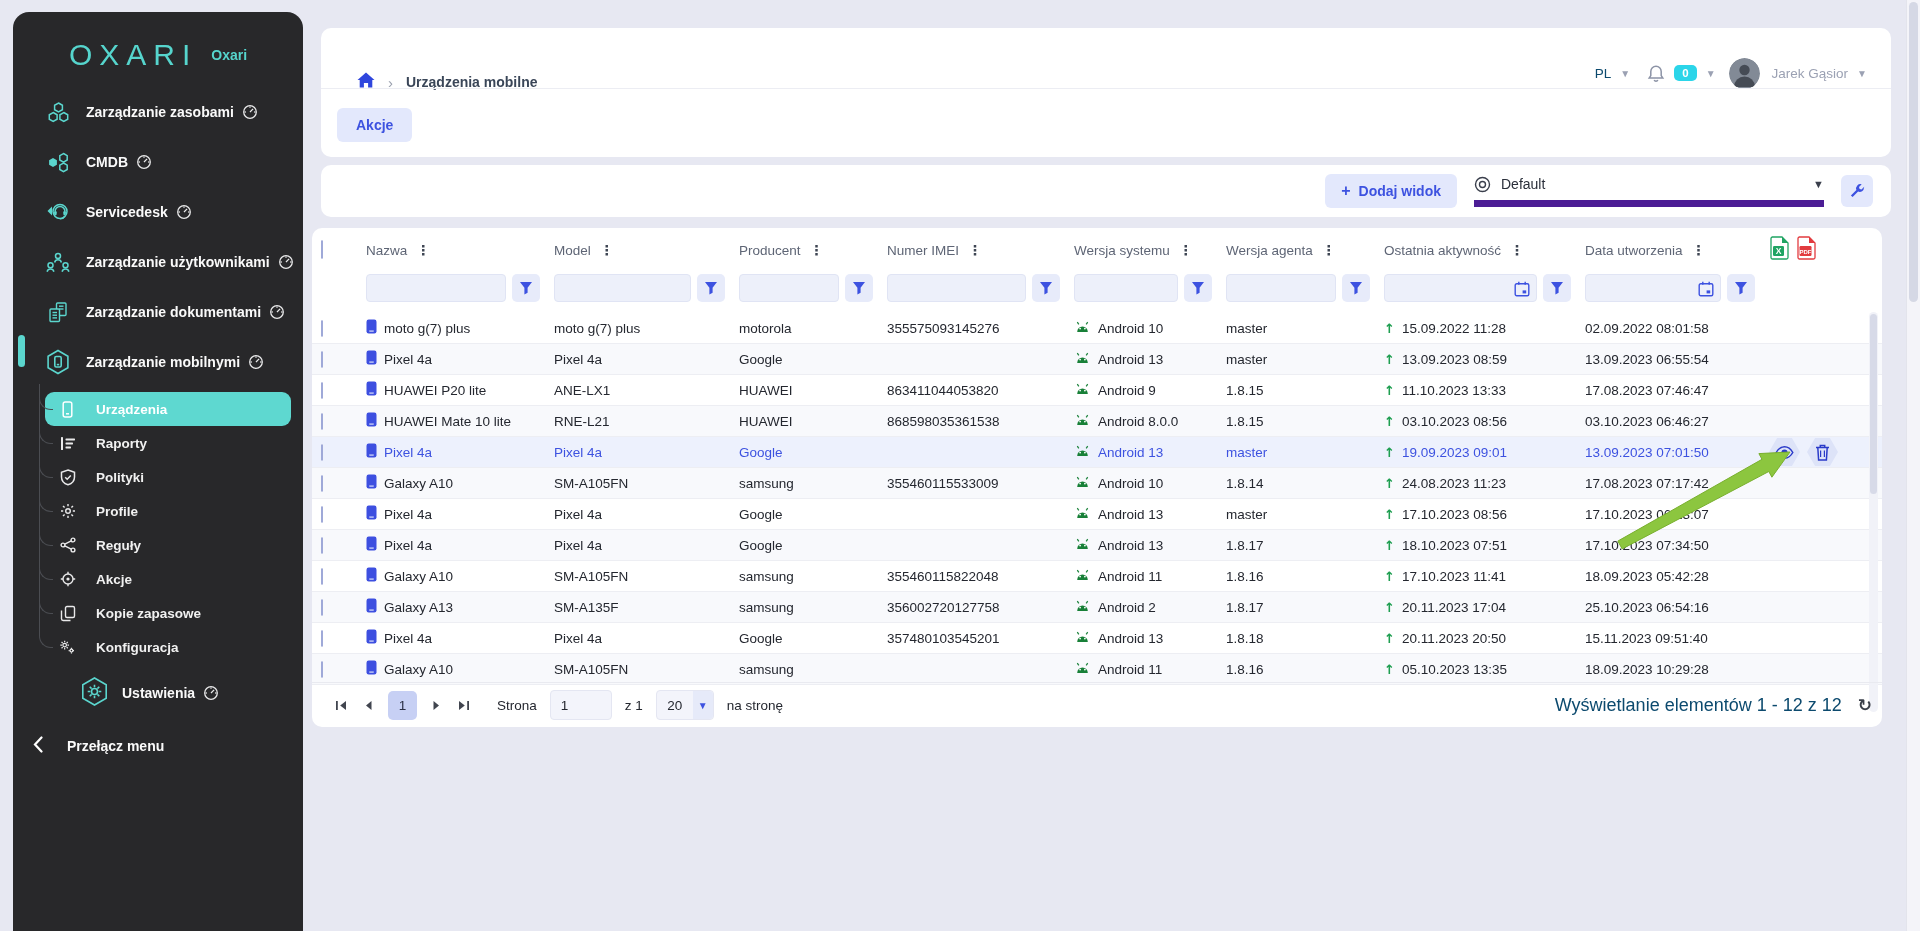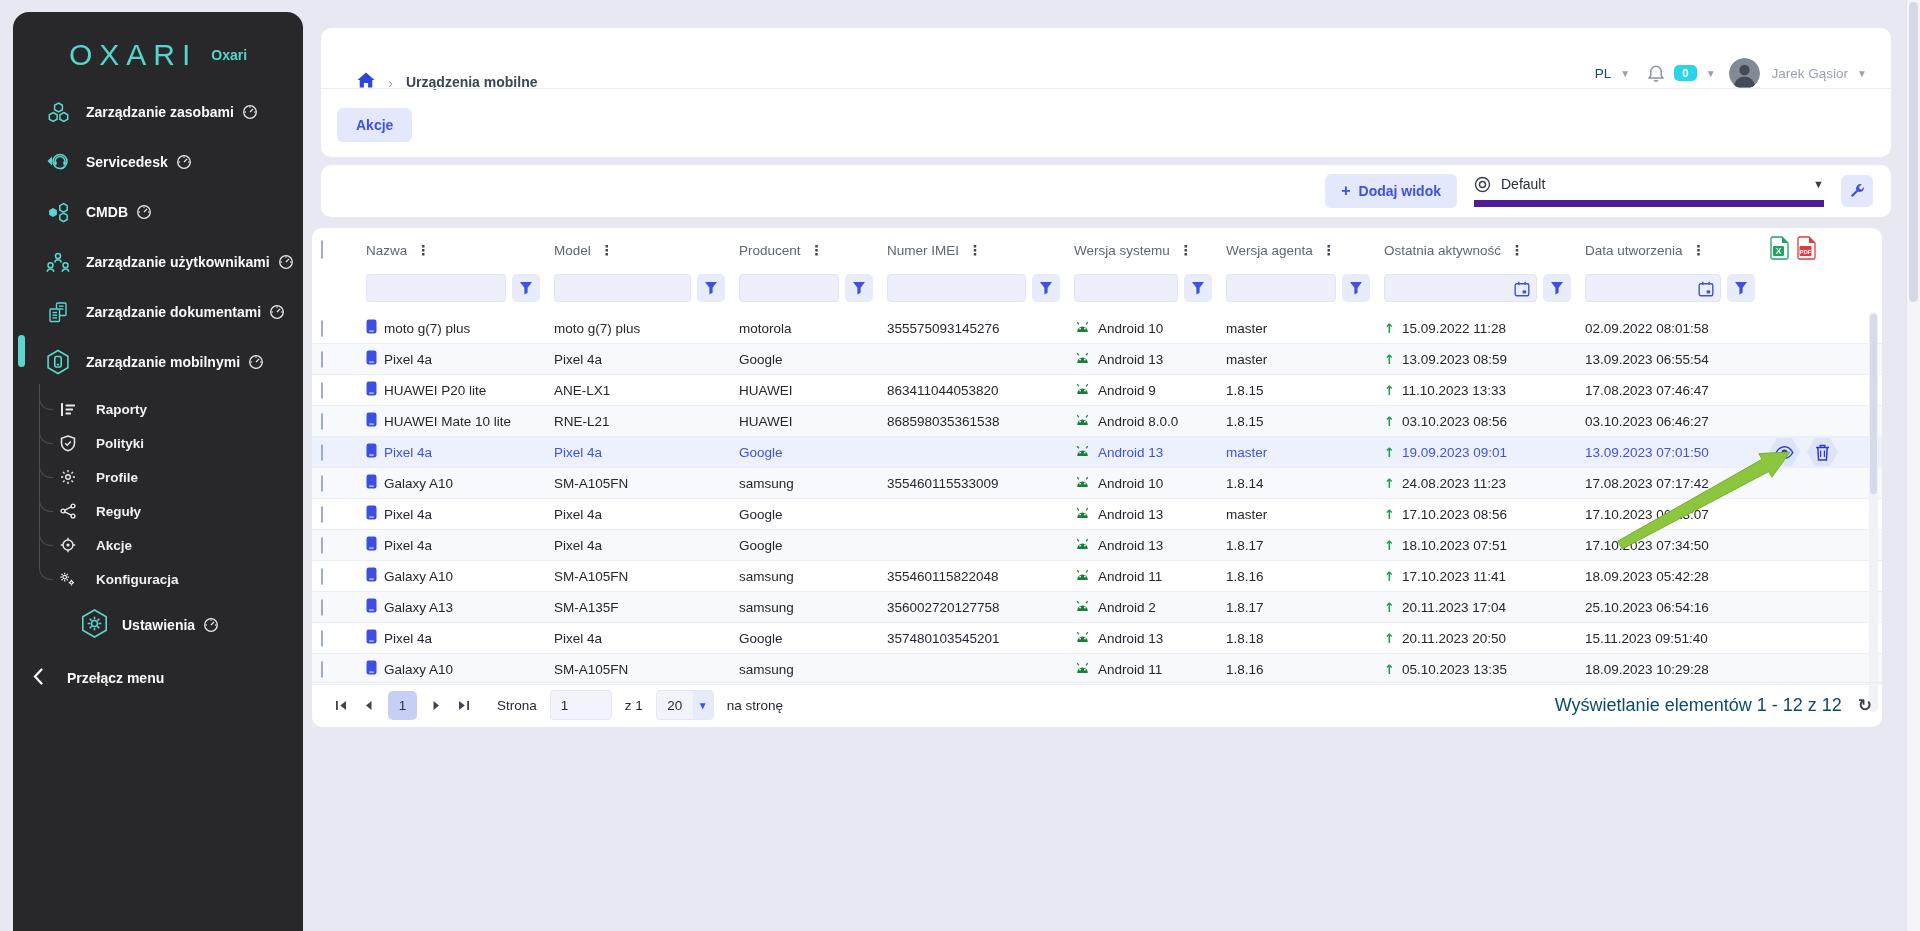--- a/index.html
+++ b/index.html
@@ -140,46 +140,46 @@
         <span class="mi-label">Zarządzanie zasobami</span>
         <span class="gauge">
           <svg width="16" height="16" viewBox="0 0 16 16" fill="none" stroke="#E9E9EA" stroke-width="1.3">
             <circle cx="8" cy="8" r="6.3"></circle>
             <path d="M8 8l3.1-3.1M8 2.6v1.2M2.6 8h1.2M13.4 8h-1.2"></path>
           </svg>
         </span>
       </div>
       <div class="menu-item">
         <span class="mi-icon">
+          <svg width="23" height="21" viewBox="0 0 23 21">
+            <polygon points="6,6 9.9,8.25 9.9,12.75 6,15 2.1,12.75 2.1,8.25" fill="#5BD6CE"></polygon>
+            <polygon points="16.5,1.5 20.2,3.65 20.2,7.95 16.5,10.1 12.8,7.95 12.8,3.65" fill="none" stroke="#5BD6CE" stroke-width="1.5"></polygon>
+            <polygon points="16.5,11 20.2,13.15 20.2,17.45 16.5,19.6 12.8,17.45 12.8,13.15" fill="none" stroke="#5BD6CE" stroke-width="1.5"></polygon>
+          </svg>
+        </span>
+        <span class="mi-label">CMDB</span>
+        <span class="gauge">
+          <svg width="16" height="16" viewBox="0 0 16 16" fill="none" stroke="#E9E9EA" stroke-width="1.3">
+            <circle cx="8" cy="8" r="6.3"></circle>
+            <path d="M8 8l3.1-3.1M8 2.6v1.2M2.6 8h1.2M13.4 8h-1.2"></path>
+          </svg>
+        </span>
+      </div>
+      <div class="menu-item">
+        <span class="mi-icon">
           <svg width="24" height="21" viewBox="0 0 24 21">
             <path d="M6 4.5 1.5 9 6 13.5Z" fill="#5BD6CE"></path>
             <circle cx="14" cy="9.5" r="7" fill="none" stroke="#5BD6CE" stroke-width="1.5"></circle>
             <path d="M9 9.5a5 5 0 0 1 10 0" fill="none" stroke="#5BD6CE" stroke-width="1.5"></path>
             <rect x="8.1" y="9" width="2.6" height="4.4" rx="1.3" fill="#5BD6CE"></rect>
             <rect x="17.3" y="9" width="2.6" height="4.4" rx="1.3" fill="#5BD6CE"></rect>
             <path d="M18.5 13.9q-.5 3-4.5 3" fill="none" stroke="#5BD6CE" stroke-width="1.4"></path>
           </svg>
         </span>
         <span class="mi-label">Servicedesk</span>
-        <span class="gauge">
-          <svg width="16" height="16" viewBox="0 0 16 16" fill="none" stroke="#E9E9EA" stroke-width="1.3">
-            <circle cx="8" cy="8" r="6.3"></circle>
-            <path d="M8 8l3.1-3.1M8 2.6v1.2M2.6 8h1.2M13.4 8h-1.2"></path>
-          </svg>
-        </span>
-      </div>
-      <div class="menu-item">
-        <span class="mi-icon">
-          <svg width="23" height="21" viewBox="0 0 23 21">
-            <polygon points="6,6 9.9,8.25 9.9,12.75 6,15 2.1,12.75 2.1,8.25" fill="#5BD6CE"></polygon>
-            <polygon points="16.5,1.5 20.2,3.65 20.2,7.95 16.5,10.1 12.8,7.95 12.8,3.65" fill="none" stroke="#5BD6CE" stroke-width="1.5"></polygon>
-            <polygon points="16.5,11 20.2,13.15 20.2,17.45 16.5,19.6 12.8,17.45 12.8,13.15" fill="none" stroke="#5BD6CE" stroke-width="1.5"></polygon>
-          </svg>
-        </span>
-        <span class="mi-label">CMDB</span>
         <span class="gauge">
           <svg width="16" height="16" viewBox="0 0 16 16" fill="none" stroke="#E9E9EA" stroke-width="1.3">
             <circle cx="8" cy="8" r="6.3"></circle>
             <path d="M8 8l3.1-3.1M8 2.6v1.2M2.6 8h1.2M13.4 8h-1.2"></path>
           </svg>
         </span>
       </div>
       <div class="menu-item">
         <span class="mi-icon">
           <svg width="24" height="21" viewBox="0 0 24 21" fill="none" stroke="#5BD6CE" stroke-width="1.5">
@@ -230,20 +230,29 @@
         <span class="mi-label">Zarządzanie mobilnymi</span>
         <span class="gauge">
           <svg width="16" height="16" viewBox="0 0 16 16" fill="none" stroke="#E9E9EA" stroke-width="1.3">
             <circle cx="8" cy="8" r="6.3"></circle>
             <path d="M8 8l3.1-3.1M8 2.6v1.2M2.6 8h1.2M13.4 8h-1.2"></path>
           </svg>
         </span>
       </div>
     </div>
   <div class="submenu">
+      <div class="subitem active">
+        <span class="si-icon">
+          <svg width="15" height="17" viewBox="0 0 15 17" fill="none" stroke="#FFFFFF" stroke-width="1.5">
+            <rect x="3.2" y="1" width="8.6" height="15" rx="2"></rect>
+            <line x1="6" y1="12.8" x2="9" y2="12.8"></line>
+          </svg>
+        </span>
+        <span class="si-label">Urządzenia</span>
+      </div>
       <div class="subitem">
         <span class="si-icon">
           <svg width="16" height="15" viewBox="0 0 16 15" fill="#E9E9EA">
             <rect x="1" y="1" width="2" height="13" rx="0.6"></rect>
             <rect x="5.5" y="2.4" width="9.5" height="2" rx="0.6"></rect>
             <rect x="5.5" y="6.4" width="7.5" height="2" rx="0.6"></rect>
             <rect x="5.5" y="10.4" width="5.5" height="2" rx="0.6"></rect>
           </svg>
         </span>
         <span class="si-label">Raporty</span>
@@ -279,20 +288,29 @@
       </div>
       <div class="subitem">
         <span class="si-icon">
           <svg width="16" height="16" viewBox="0 0 16 16" fill="none" stroke="#E9E9EA" stroke-width="1.4">
             <circle cx="8" cy="8" r="5"></circle>
             <circle cx="8" cy="8" r="1.6" fill="#E9E9EA" stroke="none"></circle>
             <path d="M8 .8v2.3M8 12.9v2.3M.8 8h2.3M12.9 8h2.3"></path>
           </svg>
         </span>
         <span class="si-label">Akcje</span>
+      </div>
+      <div class="subitem">
+        <span class="si-icon">
+          <svg width="16" height="17" viewBox="0 0 16 17" fill="none" stroke="#E9E9EA" stroke-width="1.4">
+            <rect x="5.5" y="1.5" width="9" height="11" rx="1.5"></rect>
+            <path d="M10.5 15.5H3.2A1.7 1.7 0 0 1 1.5 13.8V5.5"></path>
+          </svg>
+        </span>
+        <span class="si-label">Kopie zapasowe</span>
       </div>
       <div class="subitem">
         <span class="si-icon">
           <svg width="18" height="16" viewBox="0 0 18 16" fill="none" stroke="#E9E9EA" stroke-width="1.3">
             <circle cx="6" cy="6" r="1.9"></circle>
             <path d="M6 1.4v1.7M6 8.9v1.7M1.4 6h1.7M8.9 6h1.7M2.7 2.7l1.2 1.2M8.1 8.1l1.2 1.2M9.3 2.7 8.1 3.9M3.9 8.1 2.7 9.3"></path>
             <circle cx="13.2" cy="11.8" r="1.5"></circle>
             <path d="M13.2 8.8v1.2M13.2 13.6v1.2M10.2 11.8h1.2M14.7 11.8h1.2"></path>
           </svg>
         </span>

